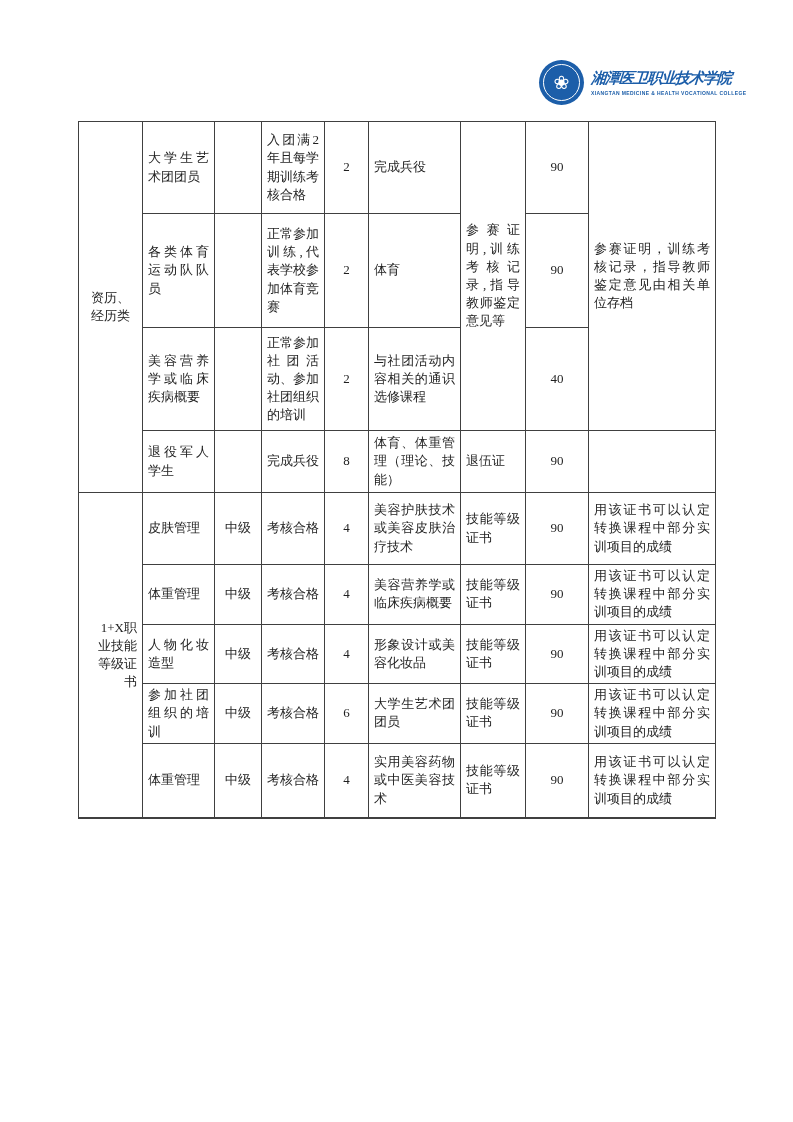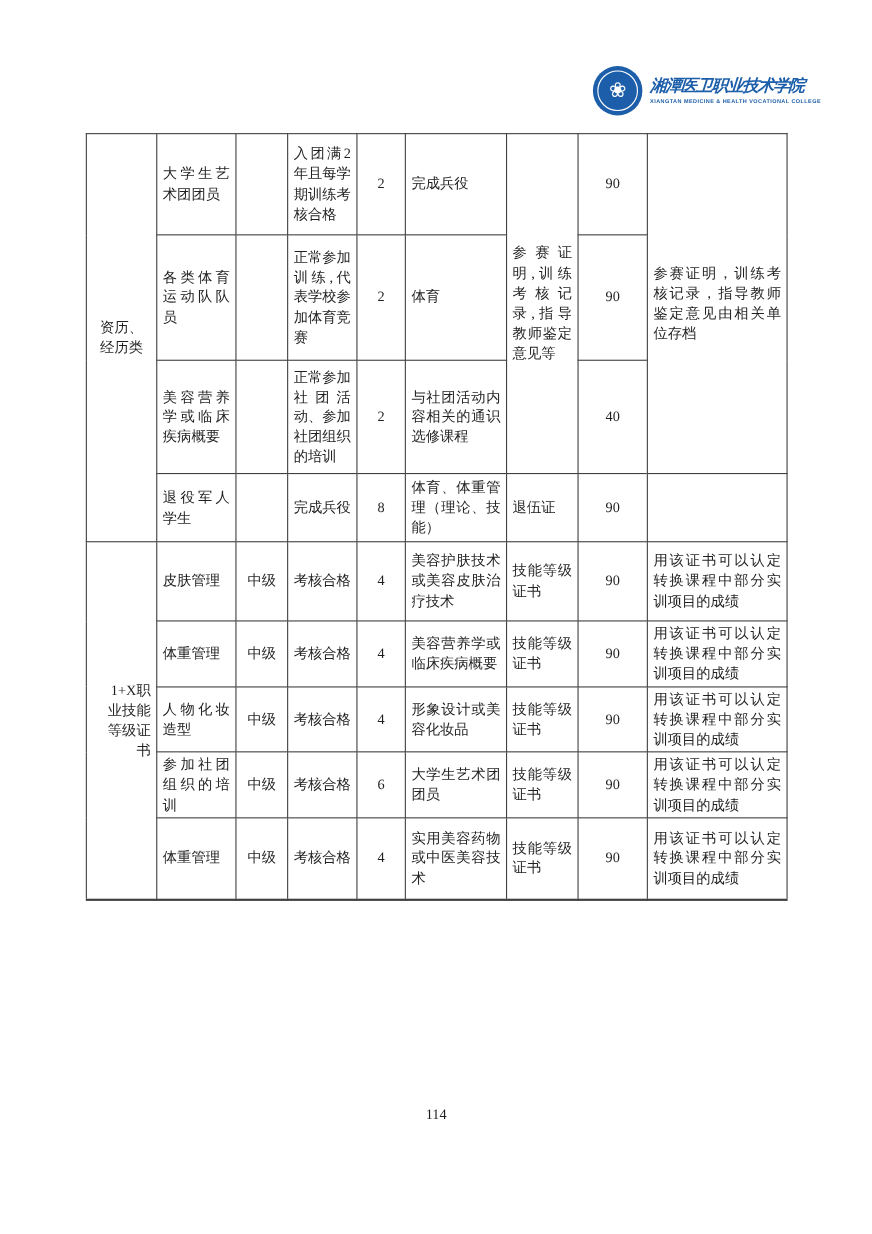--- a/index.html
+++ b/index.html
@@ -213,15 +213,14 @@
         <td class="jt">考核合格</td>
         <td class="ct">4</td>
         <td class="jt">实用美容药物或中医美容技术</td>
         <td class="jt">技能等级证书</td>
         <td class="ct">90</td>
         <td class="jt">用该证书可以认定转换课程中部分实训项目的成绩</td>
       </tr>
     </tbody>
   </table>
 
-  <div class="page-number">114</div>
 
 </div>
 
 </body></html>

